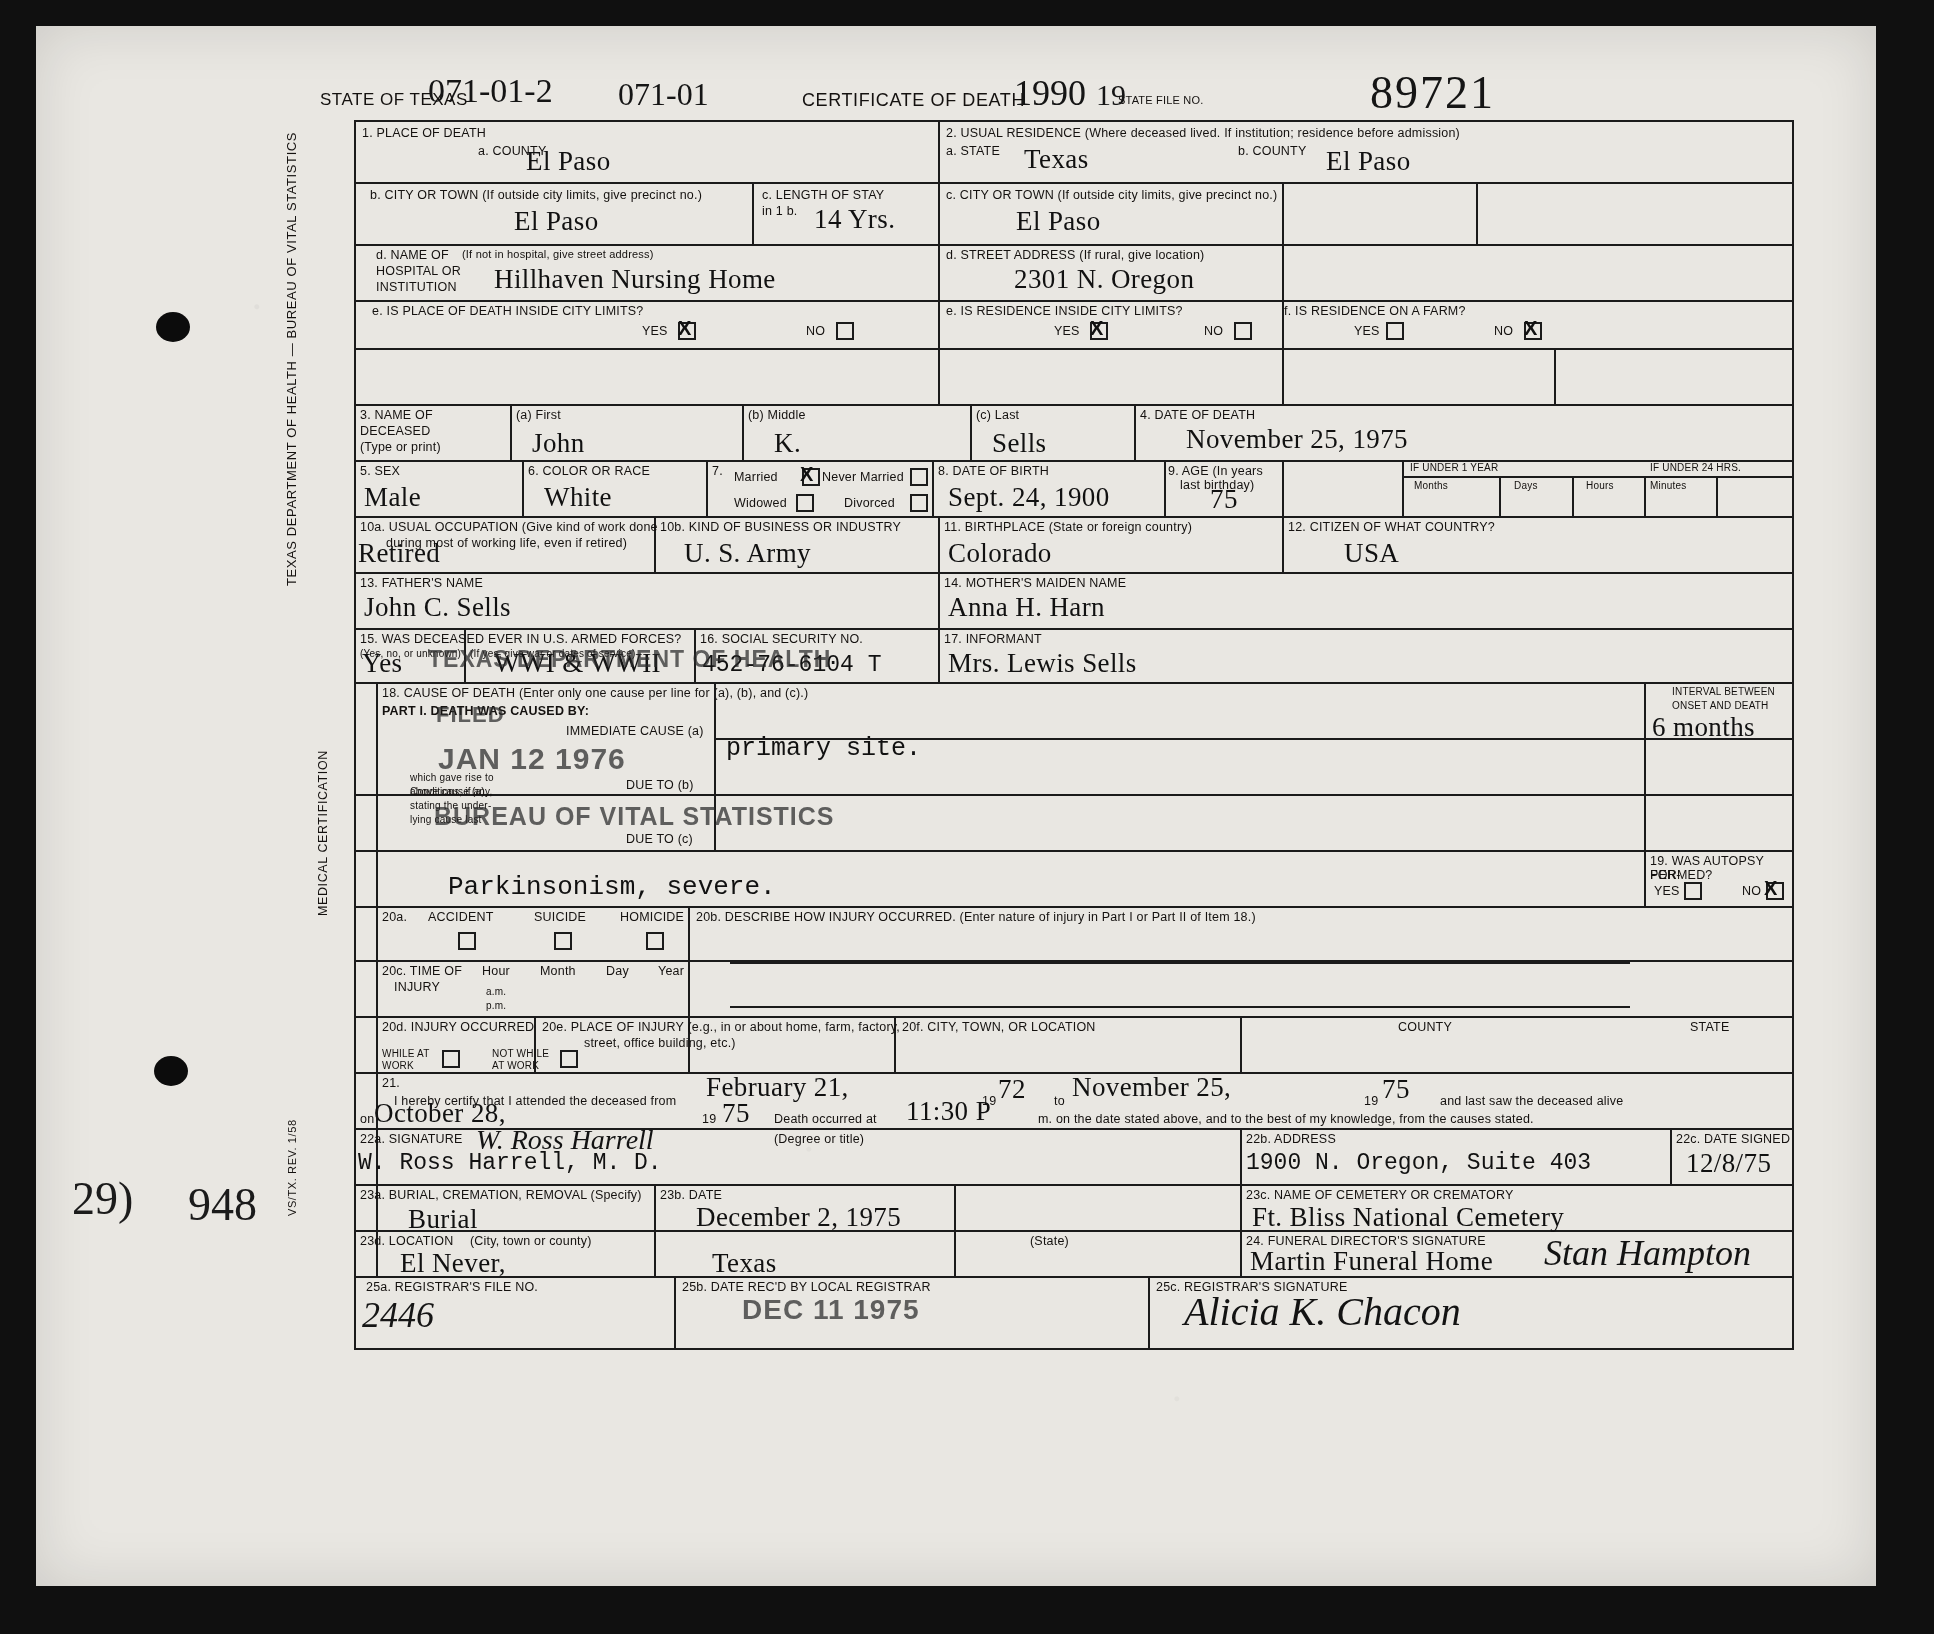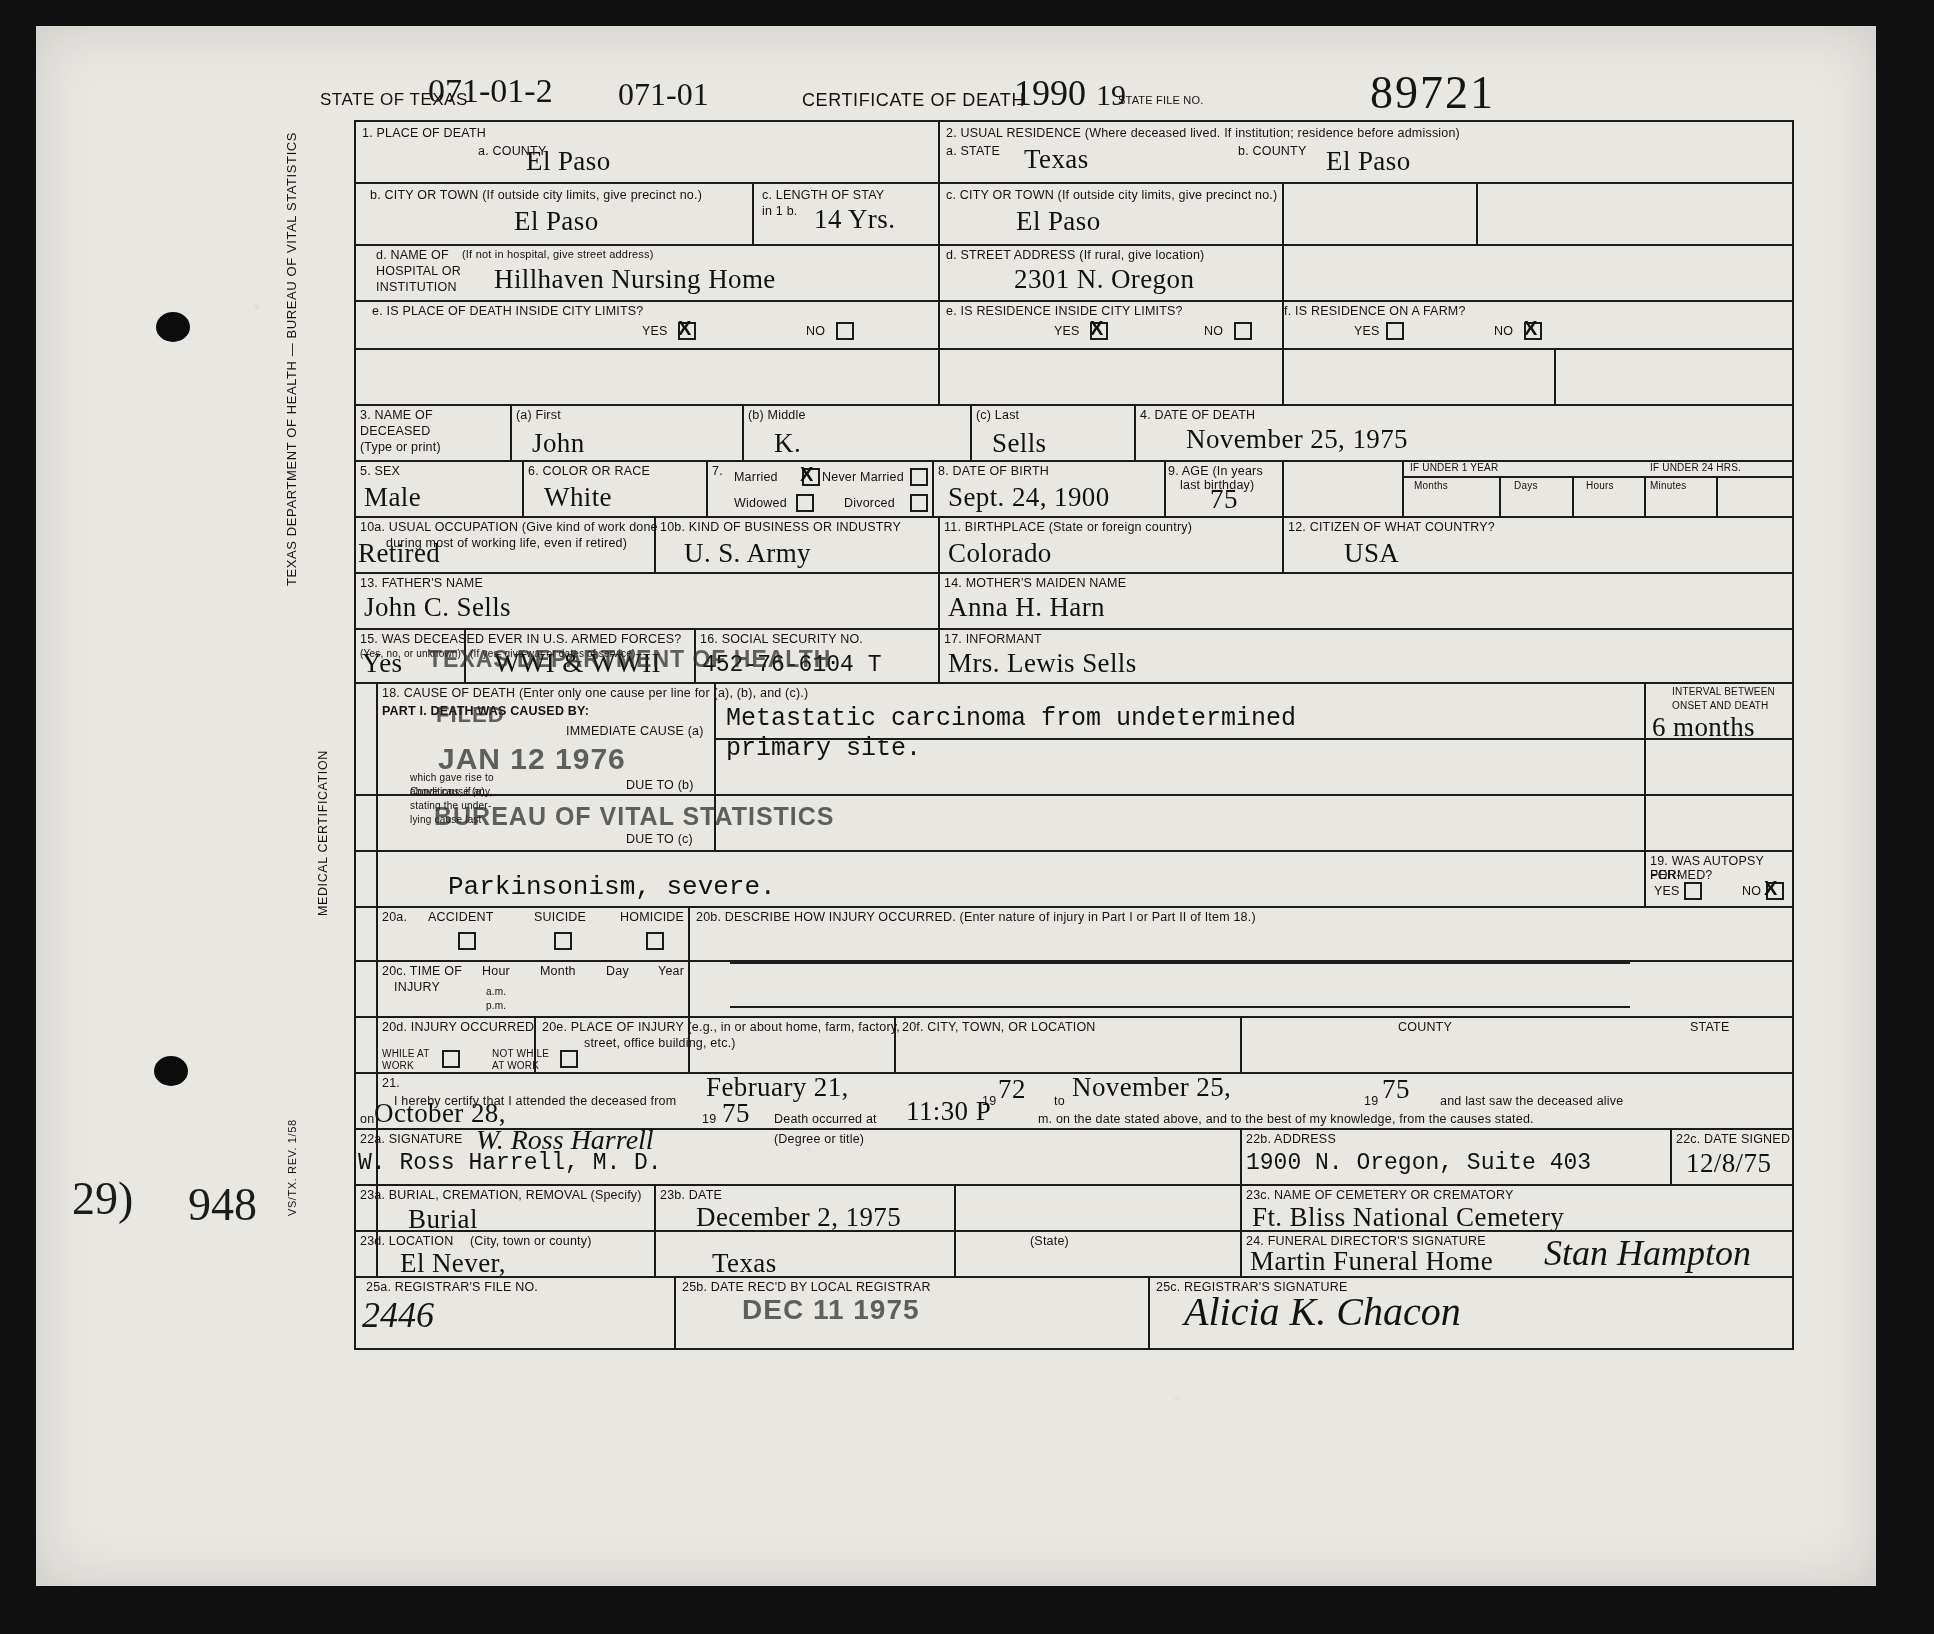--- a/index.html
+++ b/index.html
@@ -256,21 +256,20 @@
       <div class="val" style="left:8px;top:562px;">Yes</div>
       <div class="val" style="left:140px;top:562px;">WWI &amp; WWII</div>
       <div class="lbl" style="left:346px;top:546px;">16. SOCIAL SECURITY NO.</div>
       <div class="val mono" style="left:348px;top:566px;">452-76-6104 T</div>
       <div class="lbl" style="left:590px;top:546px;">17. INFORMANT</div>
       <div class="val" style="left:594px;top:562px;">Mrs. Lewis Sells</div>
 
       <div class="lbl" style="left:28px;top:600px;">18. CAUSE OF DEATH (Enter only one cause per line for (a), (b), and (c).)</div>
       <div class="lbl" style="left:28px;top:618px;font-weight:bold;">PART I. DEATH WAS CAUSED BY:</div>
       <div class="lbl" style="left:212px;top:638px;">IMMEDIATE CAUSE (a)</div>
-      <div class="val mono" style="left:372px;top:618px;font-size:25px;">Metastatic carcinoma from undetermined</div>
       <div class="val mono" style="left:372px;top:648px;font-size:25px;">primary site.</div>
       <div class="ln hl" style="left:360px;top:652px;width:930px;"></div>
 
       <div class="lbl xs" style="left:56px;top:700px;">Conditions, if any,</div>
       <div class="lbl xs" style="left:56px;top:686px;">which gave rise to</div>
       <div class="lbl xs" style="left:56px;top:700px;">above cause (a),</div>
       <div class="lbl xs" style="left:56px;top:714px;">stating the under-</div>
       <div class="lbl xs" style="left:56px;top:728px;">lying cause last</div>
       <div class="lbl" style="left:272px;top:692px;">DUE TO (b)</div>
       <div class="lbl" style="left:272px;top:746px;">DUE TO (c)</div>

